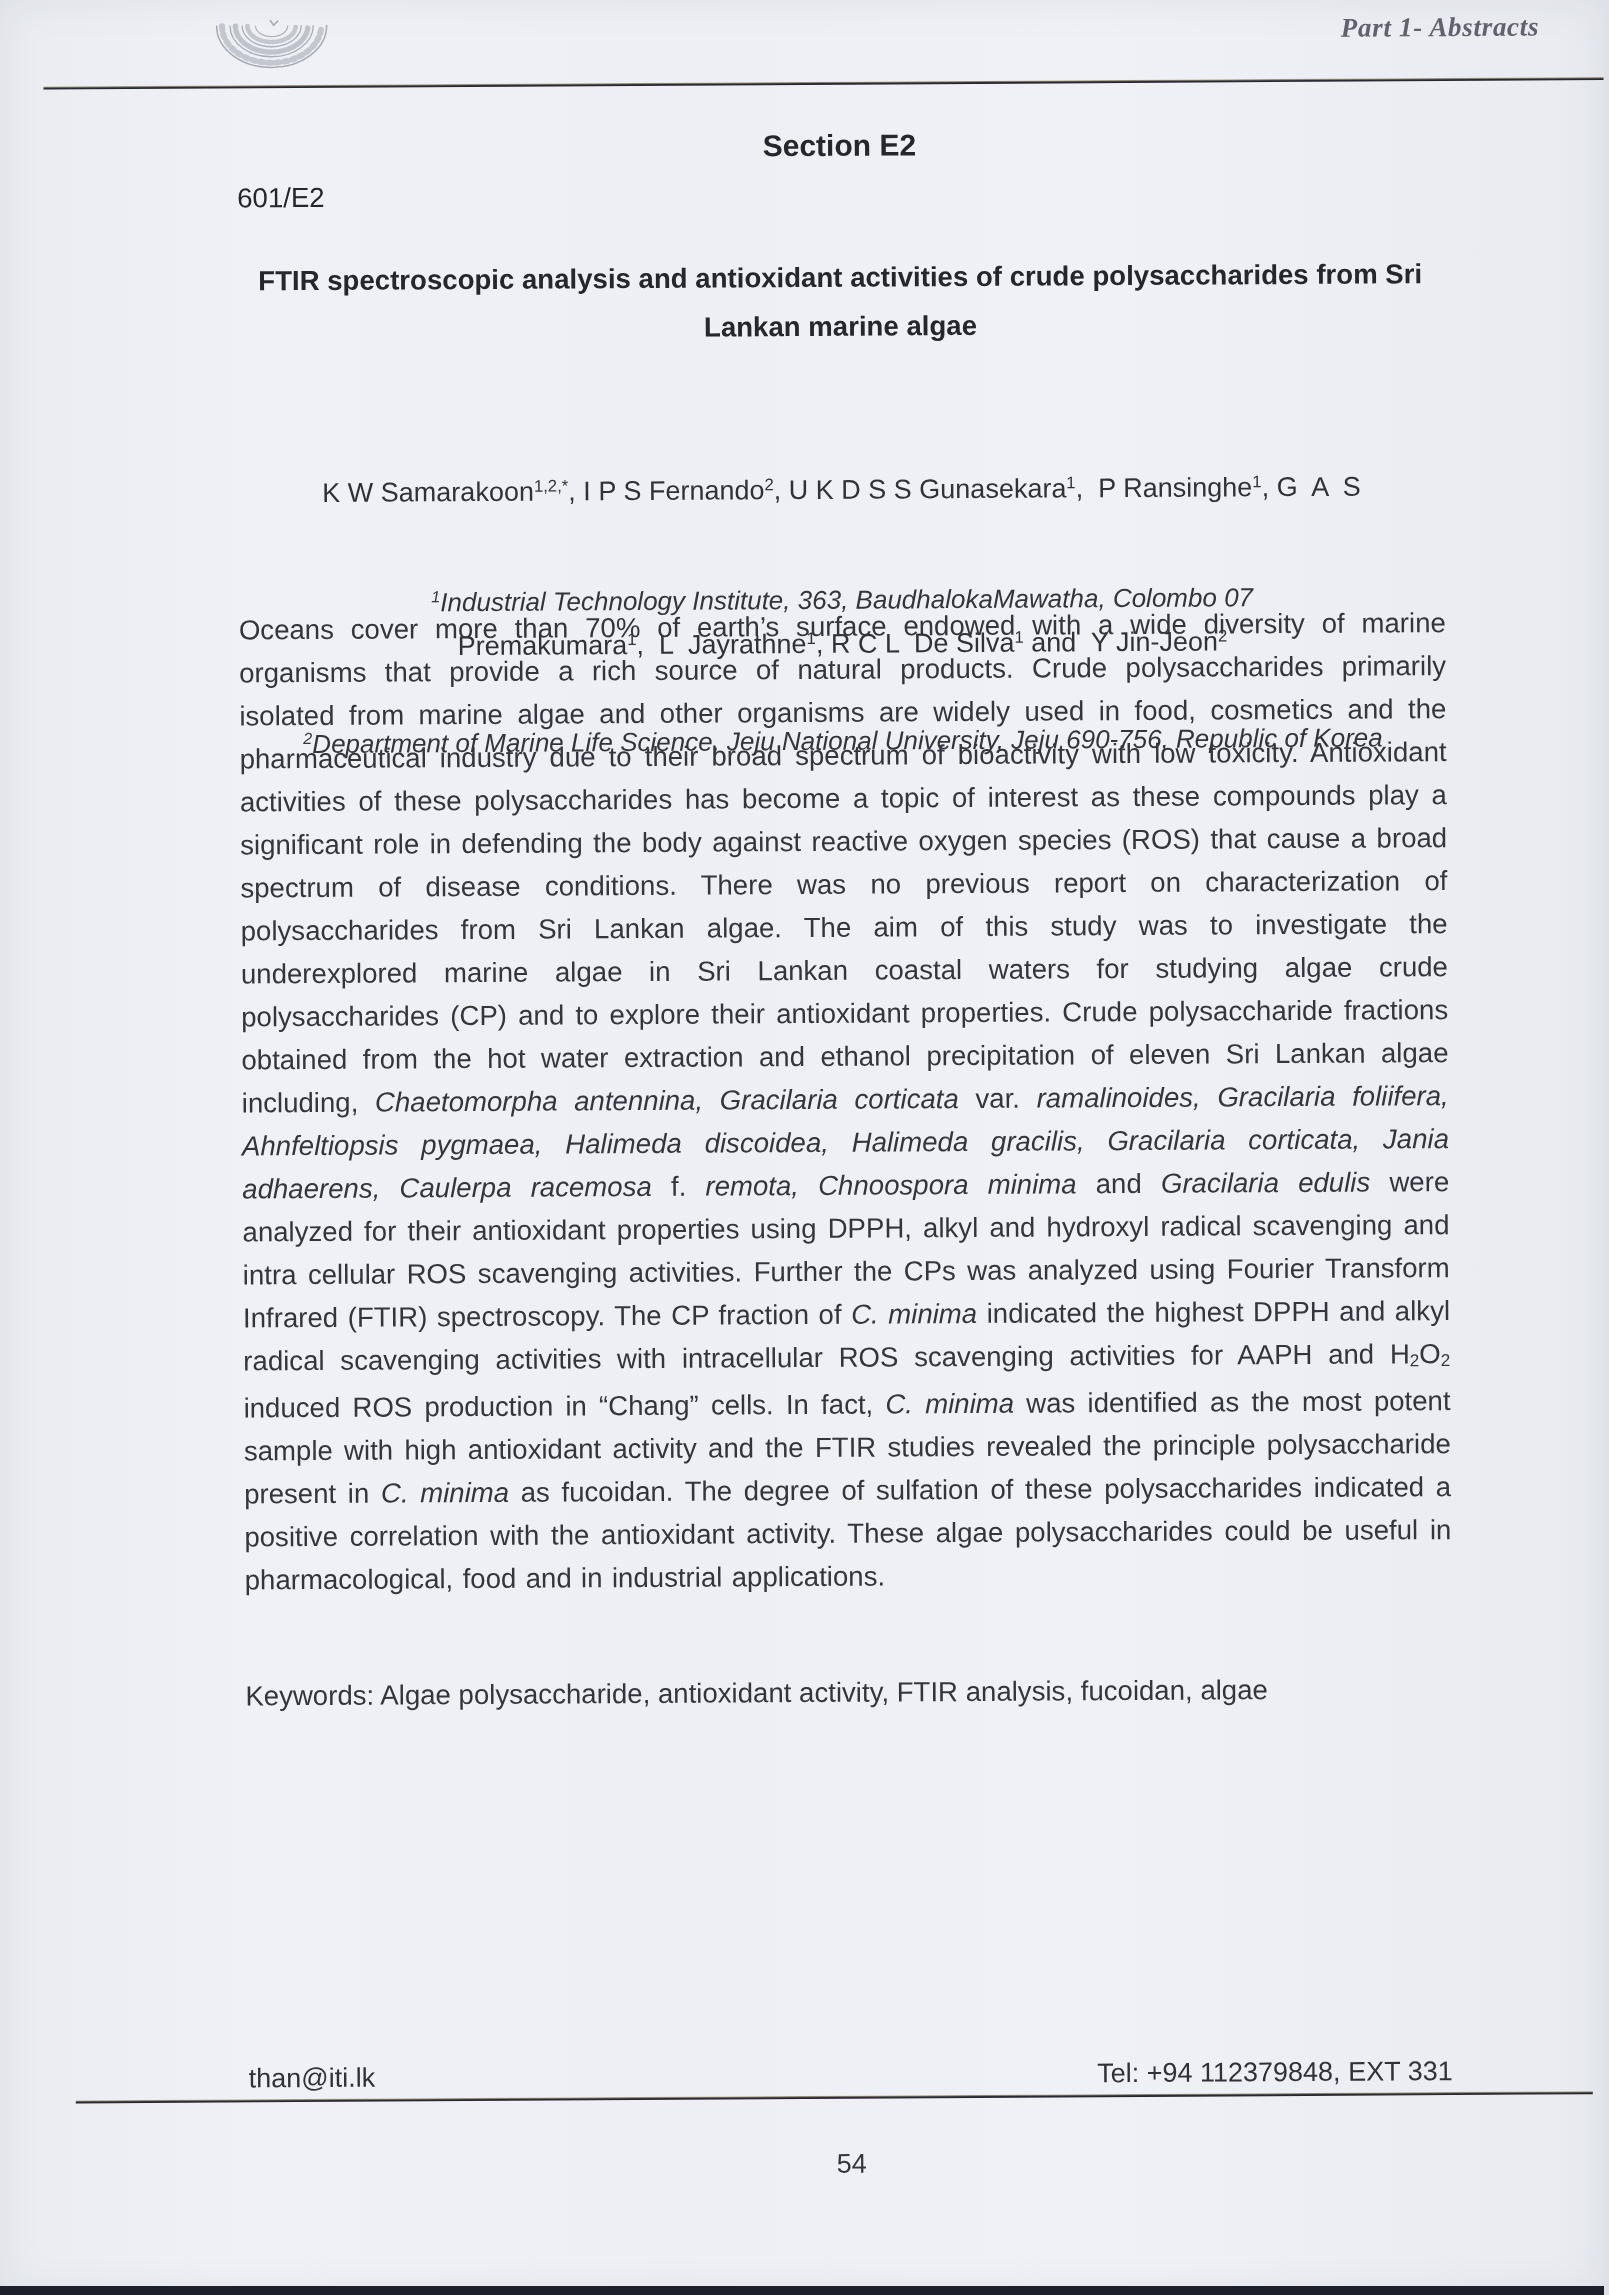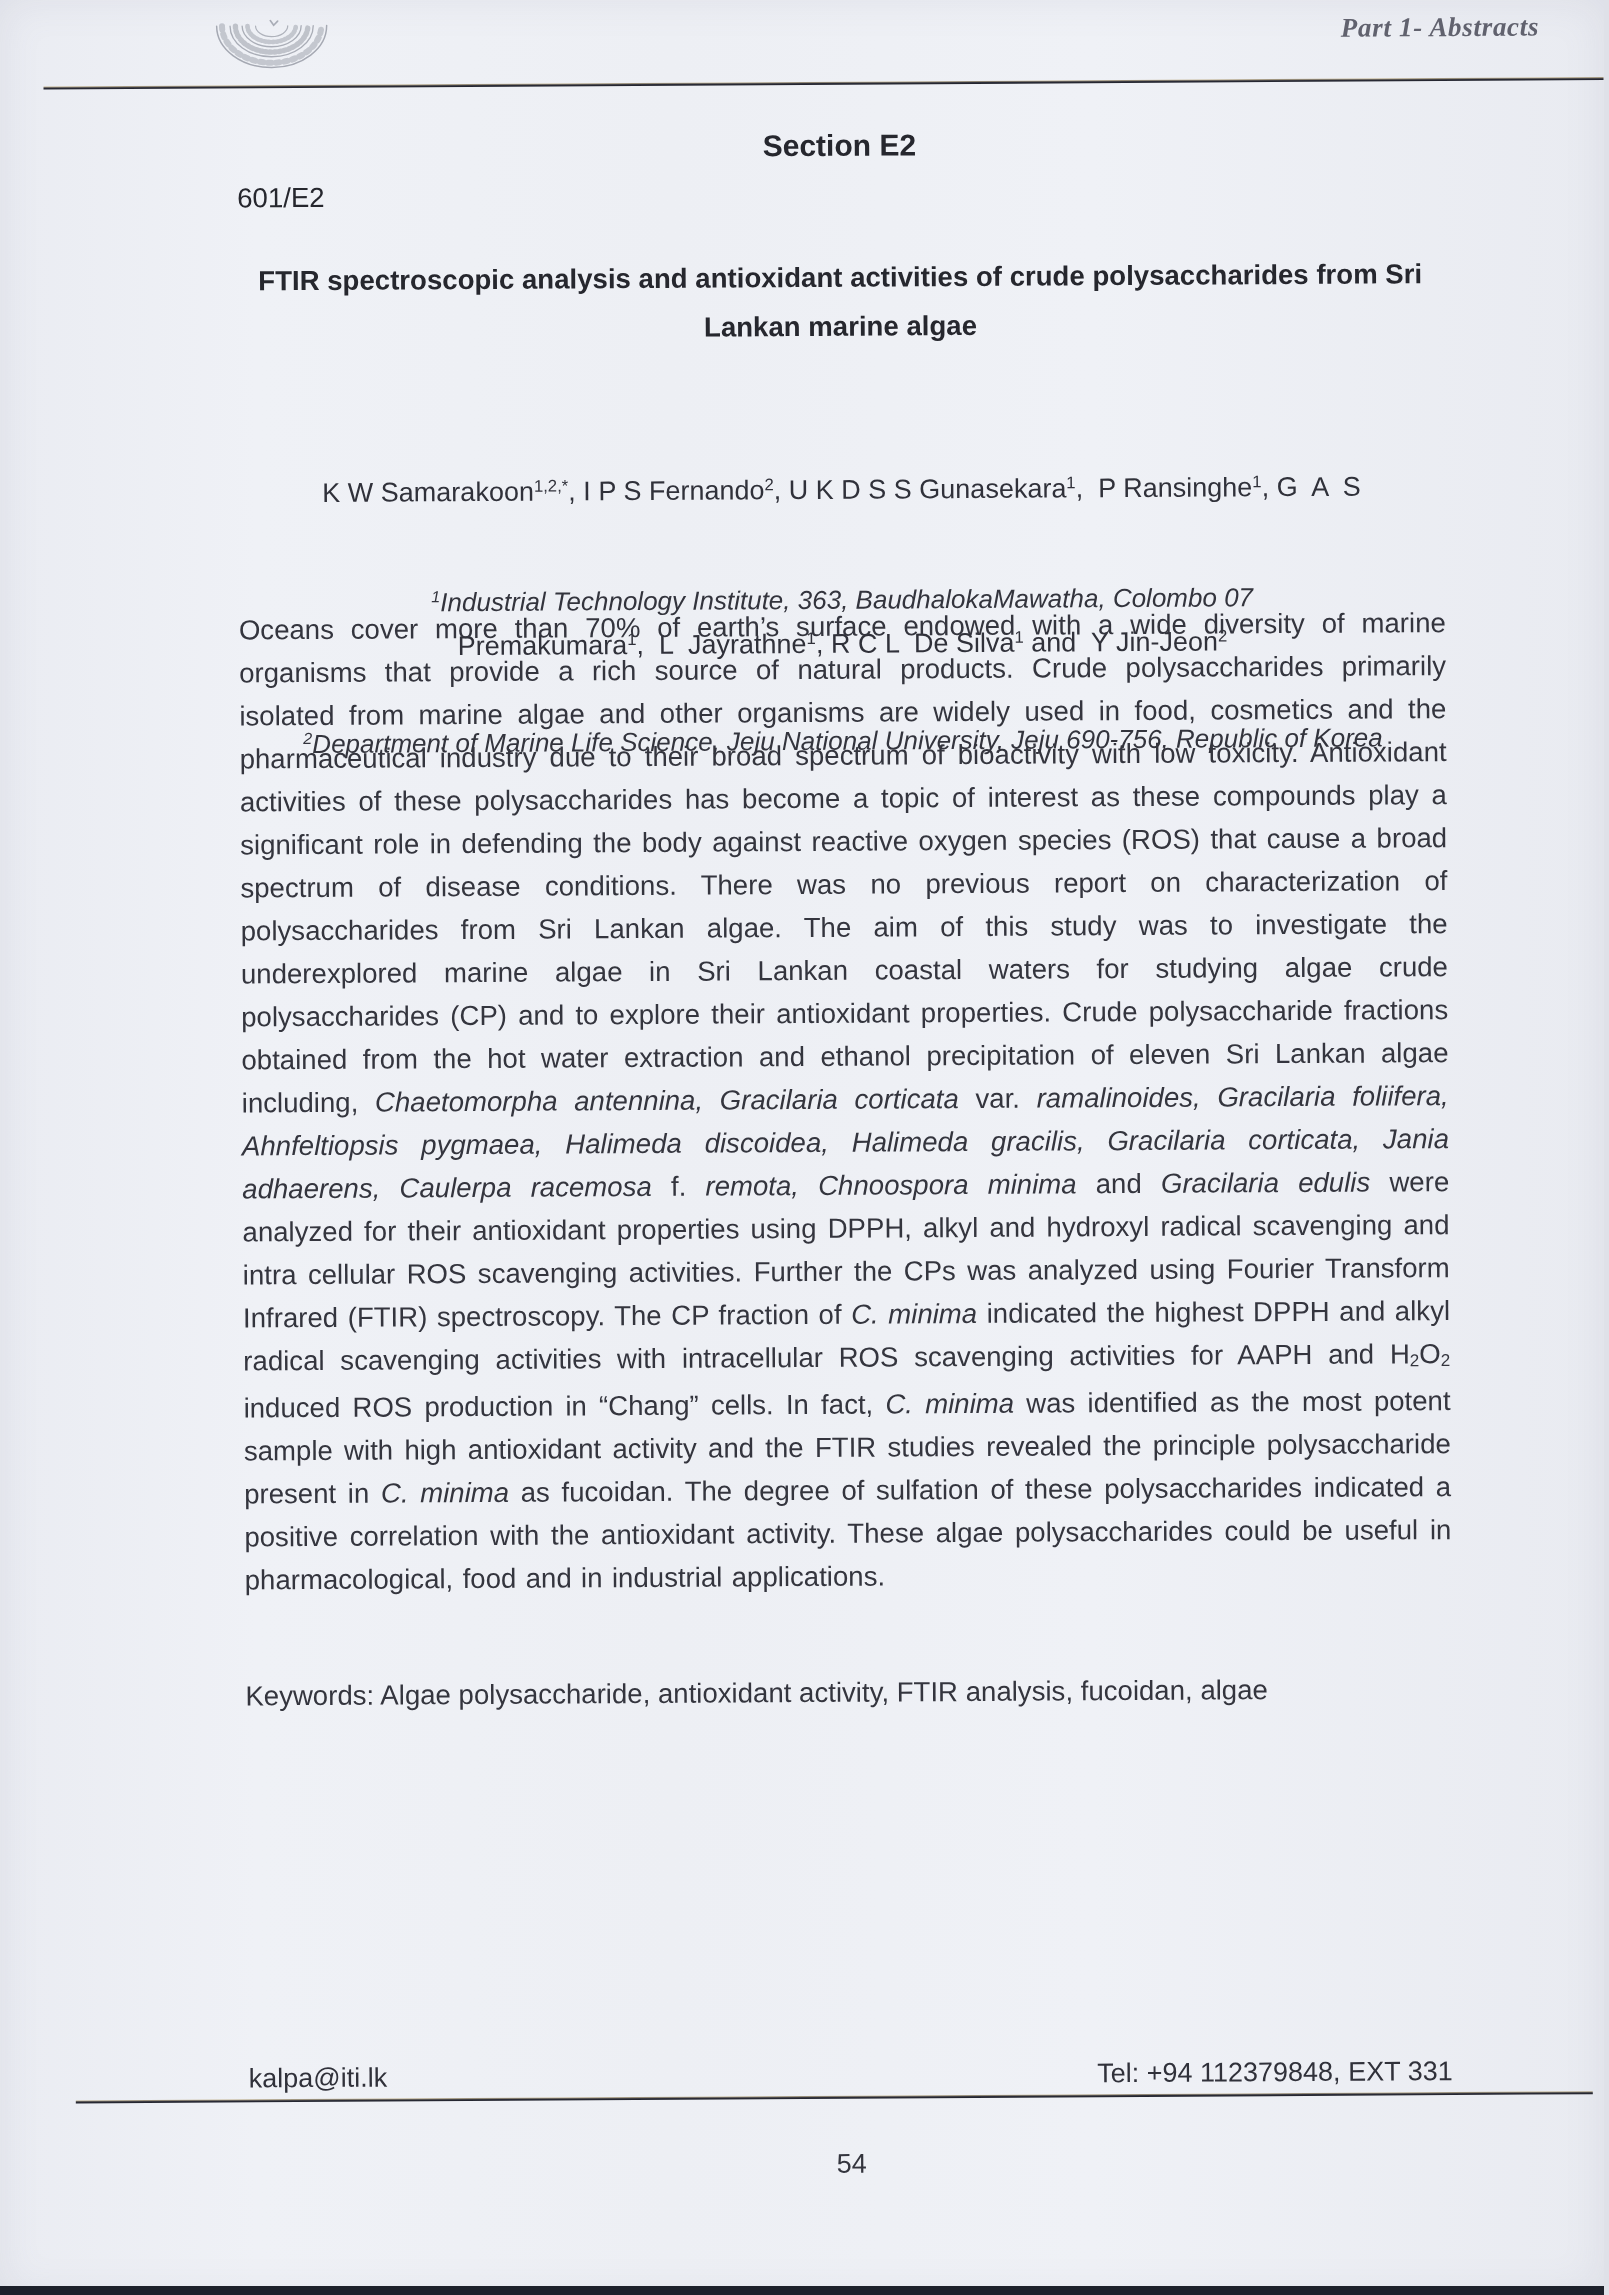--- a/index.html
+++ b/index.html
@@ -125,21 +125,21 @@
     <div class="affiliations-block">
       <div><sup>1</sup><span>Industrial Technology Institute, 363, BaudhalokaMawatha, Colombo 07</span></div>
       <div><sup>2</sup><span>Department of Marine Life Science, Jeju National University, Jeju 690-756, Republic of Korea</span></div>
     </div>
 
     <div class="abstract-body"><span>Oceans cover more than 70% of earth’s surface endowed with a wide diversity of marine organisms that provide a rich source of natural products. Crude polysaccharides primarily isolated from marine algae and other organisms are widely used in food, cosmetics and the pharmaceutical industry due to their broad spectrum of bioactivity with low toxicity. Antioxidant activities of these polysaccharides has become a topic of interest as these compounds play a significant role in defending the body against reactive oxygen species (ROS) that cause a broad spectrum of disease conditions. There was no previous report on characterization of polysaccharides from Sri Lankan algae. The aim of this study was to investigate the underexplored marine algae in Sri Lankan coastal waters for studying algae crude polysaccharides (CP) and to explore their antioxidant properties. Crude polysaccharide fractions obtained from the hot water extraction and ethanol precipitation of eleven Sri Lankan algae including, </span><i>Chaetomorpha antennina, Gracilaria corticata</i><span> var. </span><i>ramalinoides, Gracilaria foliifera, Ahnfeltiopsis pygmaea, Halimeda discoidea, Halimeda gracilis, Gracilaria corticata, Jania adhaerens, Caulerpa racemosa</i><span> f. </span><i>remota, Chnoospora minima</i><span> and </span><i>Gracilaria edulis</i><span> were analyzed for their antioxidant properties using DPPH, alkyl and hydroxyl radical scavenging and intra cellular ROS scavenging activities. Further the CPs was analyzed using Fourier Transform Infrared (FTIR) spectroscopy. The CP fraction of </span><i>C. minima</i><span> indicated the highest DPPH and alkyl radical scavenging activities with intracellular ROS scavenging activities for AAPH and H</span><sub>2</sub><span>O</span><sub>2</sub><span> induced ROS production in “Chang” cells. In fact, </span><i>C. minima</i><span> was identified as the most potent sample with high antioxidant activity and the FTIR studies revealed the principle polysaccharide present in </span><i>C. minima</i><span> as fucoidan. The degree of sulfation of these polysaccharides indicated a positive correlation with the antioxidant activity. These algae polysaccharides could be useful in pharmacological, food and in industrial applications.</span></div>
 
     <div class="keywords">Keywords: Algae polysaccharide, antioxidant activity, FTIR analysis, fucoidan, algae</div>
 
     <div class="contact-row">
-      <span>kalpa@iti.lk</span>
+      <span>than@iti.lk</span>
       <span>Tel: +94 112379848, EXT 331</span>
     </div>
 
     <div class="rule rule-bottom"></div>
 
     <div class="page-number">54</div>
 
   </div>
 
   <div class="bottom-band"></div>

